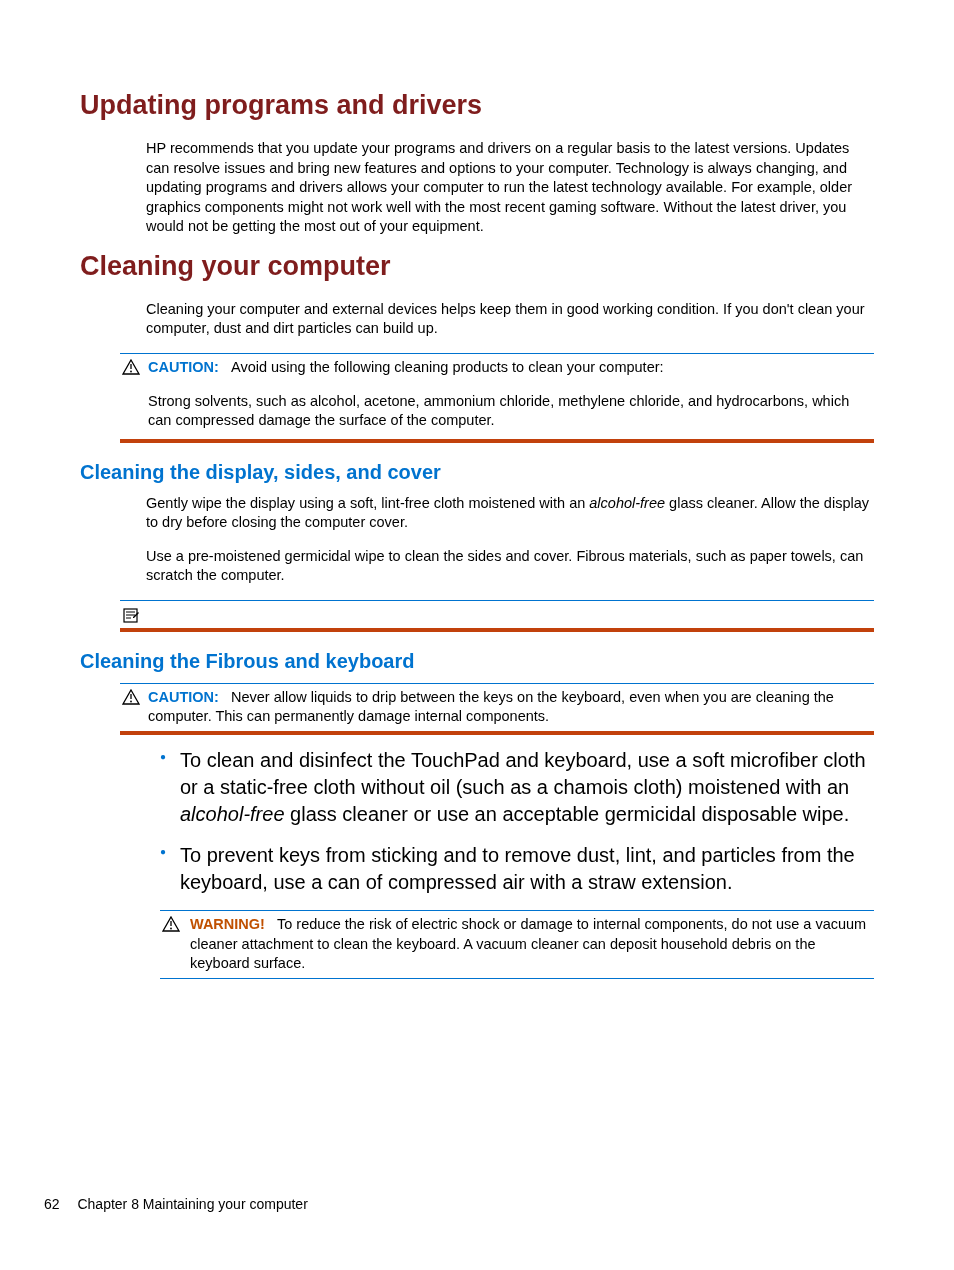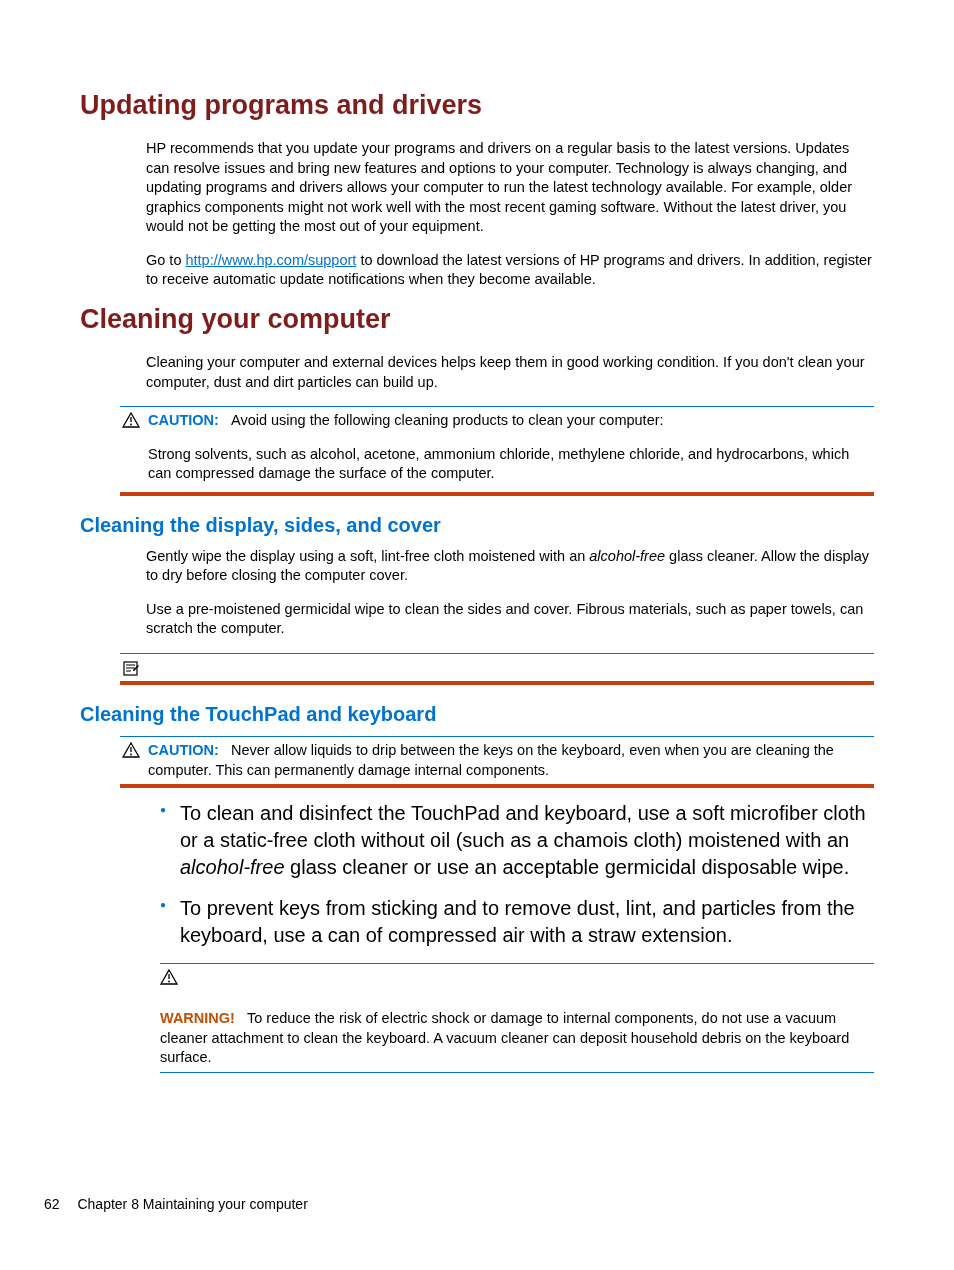--- a/index.html
+++ b/index.html
@@ -93,22 +93,21 @@
     left: -20px;
     top: 3px;
   }
   .nested-callout {
     border-top: 1px solid #0073cf;
     border-bottom: 1px solid #0073cf;
     padding: 4px 0;
     margin: 10px 0 0 80px;
     display: flex;
     align-items: flex-start;
-    gap: 18px;
-    flex-direction: column;
+    gap: 8px;
   }
   .nested-callout .icon {
     flex: 0 0 22px;
     display: flex;
     justify-content: center;
     padding-top: 1px;
   }
   .nested-callout .content {
     flex: 1;
     font-size: 14.5px;
@@ -126,23 +125,20 @@
   .italic { font-style: italic; }
 </style>
 </head>
 <body>
 
 <div class="page">
 
   <h1>Updating programs and drivers</h1>
   <div class="body-block">
     <p>HP recommends that you update your programs and drivers on a regular basis to the latest versions. Updates can resolve issues and bring new features and options to your computer. Technology is always changing, and updating programs and drivers allows your computer to run the latest technology available. For example, older graphics components might not work well with the most recent gaming software. Without the latest driver, you would not be getting the most out of your equipment.</p>
-    <p>
-      <span>Go to </span><a href="#">http://www.hp.com/support</a><span> to download the latest versions of HP programs and drivers. In addition, register to receive automatic update notifications when they become available.</span>
-    </p>
   </div>
 
   <h1>Cleaning your computer</h1>
   <div class="body-block">
     <p>Cleaning your computer and external devices helps keep them in good working condition. If you don't clean your computer, dust and dirt particles can build up.</p>
   </div>
 
   <div class="callout">
     <span class="icon">
       <svg width="18" height="16" viewBox="0 0 18 16">
@@ -170,21 +166,21 @@
       <svg width="18" height="18" viewBox="0 0 18 18">
           <rect x="2" y="3" width="13" height="13" fill="none" stroke="#000" stroke-width="1.2"></rect>
           <line x1="4" y1="6" x2="13" y2="6" stroke="#000" stroke-width="1"></line>
           <line x1="4" y1="9" x2="13" y2="9" stroke="#000" stroke-width="1"></line>
           <line x1="4" y1="12" x2="9" y2="12" stroke="#000" stroke-width="1"></line>
           <path d="M11 11 L16 6 L17 7 L12 12 L11 12 Z" fill="#000"></path>
         </svg>
     </span>
   </div>
 
-  <h2>Cleaning the TouchPad and keyboard</h2>
+  <h2>Cleaning the Fibrous and keyboard</h2>
 
   <div class="callout">
     <span class="icon">
       <svg width="18" height="16" viewBox="0 0 18 16">
           <path d="M9 1 L17 15 L1 15 Z" fill="none" stroke="#000" stroke-width="1.3"></path>
           <line x1="9" y1="5" x2="9" y2="10" stroke="#000" stroke-width="1.3"></line>
           <circle cx="9" cy="12.5" r="0.9" fill="#000"></circle>
         </svg>
     </span>
     <div class="content">

